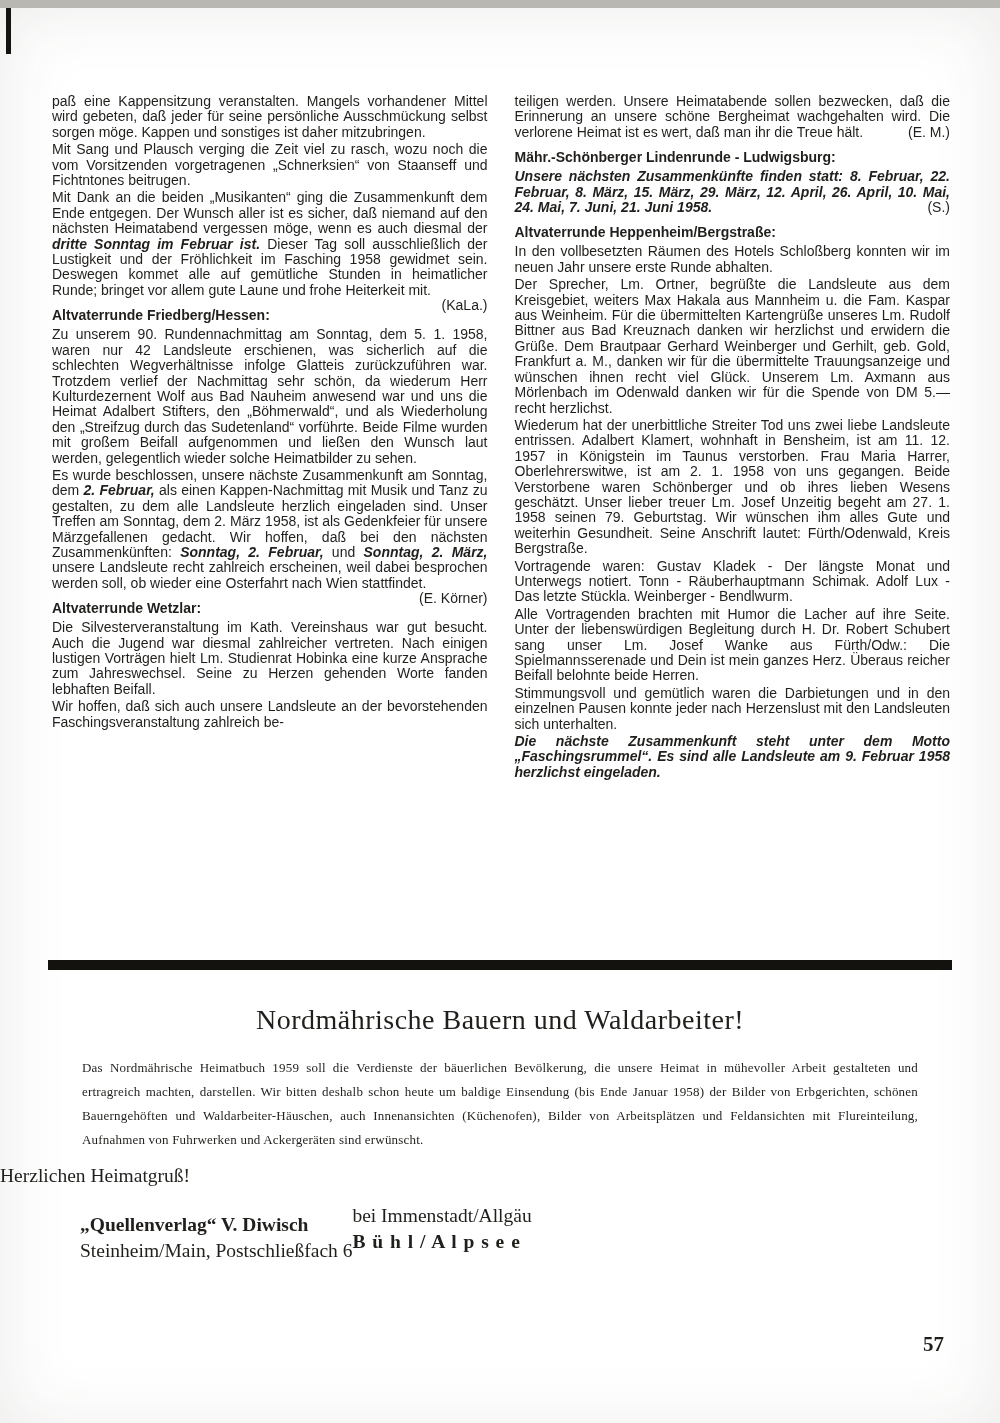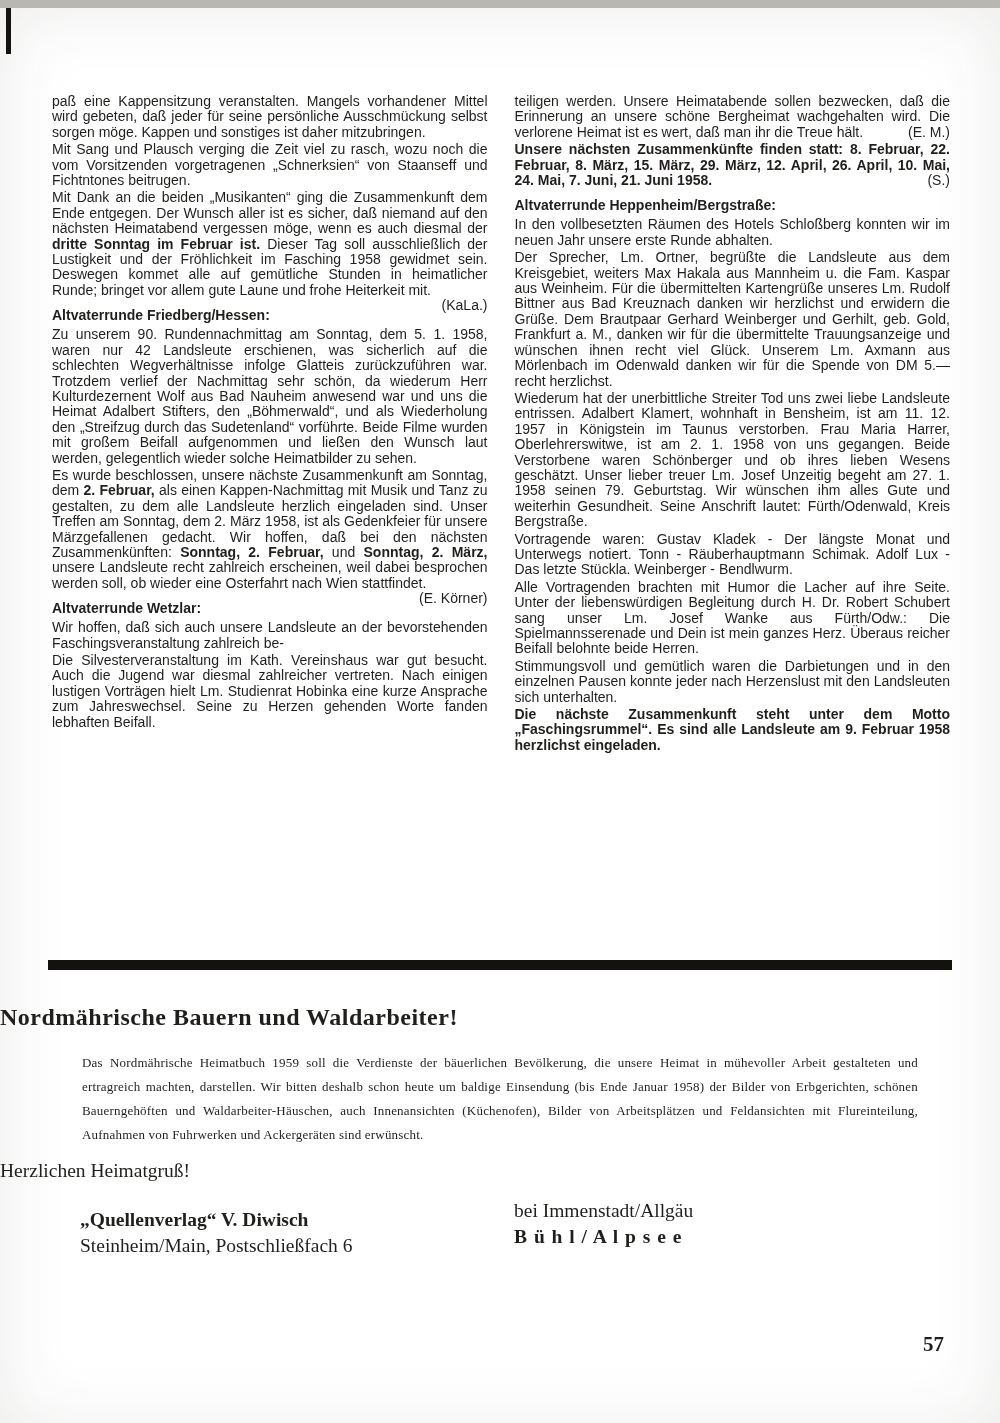--- a/index.html
+++ b/index.html
@@ -31,43 +31,43 @@
     gap: 27px;
   }
   .col { width: 436px; }
   .para {
     font-size: 14px;
     line-height: 15.4px;
     text-align: justify;
     margin: 0 0 2px 0;
     hyphens: auto;
   }
-  .para .b { font-weight: bold; }
+  .para .b { font-weight: bold; font-style: italic; }
   .sig { float: right; padding-left: 12px; }
   .subhead {
     font-size: 14px;
     font-weight: bold;
     margin: 9px 0 4px 0;
   }
   .divider-bar {
     position: absolute;
     left: 48px; top: 952px;
     width: 904px; height: 10px;
     background: #14120e;
   }
   .announcement {
     position: absolute;
     left: 0; top: 978px;
     width: 1000px;
     font-family: "Liberation Serif", serif;
   }
   .ann-title {
-    font-size: 24px;
-    font-weight: bold;
-    text-align: left;
+    font-size: 28px;
+    font-weight: normal;
+    text-align: center;
     margin: 18px 0 0 0;
     letter-spacing: 0.5px;
   }
   .ann-body {
     width: 836px;
     margin: 20px auto 0;
     font-size: 13px;
     line-height: 24px;
     text-align: justify;
     letter-spacing: 0.2px;
@@ -75,21 +75,20 @@
   }
   .ann-greeting {
     text-align: left;
     font-size: 19.5px;
     margin: 13px 0 0 0;
   }
   .ann-addresses {
     width: 840px;
     margin: 16px auto 0;
     display: flex;
-    justify-content: space-between;
     align-items: flex-start;
   }
   .addr { font-size: 19.5px; line-height: 26px; }
   .publisher { margin-top: 9px; }
   .kultur { width: 406px; }
   .bold-serif { font-weight: bold; }
   .spaced { letter-spacing: 1px; }
   .page-number {
     position: absolute;
     top: 1324px; right: 56px;
@@ -107,25 +106,26 @@
 
   <div class="columns">
     <div class="col">
       <p class="para"><span>paß eine Kappensitzung veranstalten. Mangels vorhandener Mittel wird gebeten, daß jeder für seine persönliche Ausschmückung selbst sorgen möge. Kappen und sonstiges ist daher mitzubringen.</span></p>
       <p class="para"><span>Mit Sang und Plausch verging die Zeit viel zu rasch, wozu noch die vom Vorsitzenden vorgetragenen „Schnerksien“ von Staanseff und Fichtntones beitrugen.</span></p>
       <p class="para"><span>Mit Dank an die beiden „Musikanten“ ging die Zusammenkunft dem Ende entgegen. Der Wunsch aller ist es sicher, daß niemand auf den nächsten Heimatabend vergessen möge, wenn es auch diesmal der </span><span class="b">dritte Sonntag im Februar ist.</span><span> Dieser Tag soll ausschließlich der Lustigkeit und der Fröhlichkeit im Fasching 1958 gewidmet sein. Deswegen kommet alle auf gemütliche Stunden in heimatlicher Runde; bringet vor allem gute Laune und frohe Heiterkeit mit.</span><span class="sig">(KaLa.)</span></p>
       <h3 class="subhead">Altvaterrunde Friedberg/Hessen:</h3>
       <p class="para"><span>Zu unserem 90. Rundennachmittag am Sonntag, dem 5. 1. 1958, waren nur 42 Landsleute erschienen, was sicherlich auf die schlechten Wegverhältnisse infolge Glatteis zurückzuführen war. Trotzdem verlief der Nachmittag sehr schön, da wiederum Herr Kulturdezernent Wolf aus Bad Nauheim anwesend war und uns die Heimat Adalbert Stifters, den „Böhmerwald“, und als Wiederholung den „Streifzug durch das Sudetenland“ vorführte. Beide Filme wurden mit großem Beifall aufgenommen und ließen den Wunsch laut werden, gelegentlich wieder solche Heimatbilder zu sehen.</span></p>
       <p class="para"><span>Es wurde beschlossen, unsere nächste Zusammenkunft am Sonntag, dem </span><span class="b">2. Februar,</span><span> als einen Kappen-Nachmittag mit Musik und Tanz zu gestalten, zu dem alle Landsleute herzlich eingeladen sind. Unser Treffen am Sonntag, dem 2. März 1958, ist als Gedenkfeier für unsere Märzgefallenen gedacht. Wir hoffen, daß bei den nächsten Zusammenkünften: </span><span class="b">Sonntag, 2. Februar,</span><span> und </span><span class="b">Sonntag, 2. März,</span><span> unsere Landsleute recht zahlreich erscheinen, weil dabei besprochen werden soll, ob wieder eine Osterfahrt nach Wien stattfindet.</span><span class="sig">(E. Körner)</span></p>
       <h3 class="subhead">Altvaterrunde Wetzlar:</h3>
+      <p class="para"><span>Die Silvesterveranstaltung im Kath. Vereinshaus war gut besucht. Auch die Jugend war diesmal zahlreicher vertreten. Nach einigen lustigen Vorträgen hielt Lm. Studienrat Hobinka eine kurze Ansprache zum Jahreswechsel. Seine zu Herzen gehenden Worte fanden lebhaften Beifall.</span></p>
       <p class="para"><span>Wir hoffen, daß sich auch unsere Landsleute an der bevorstehenden Faschingsveranstaltung zahlreich be-</span></p>
-      <p class="para"><span>Die Silvesterveranstaltung im Kath. Vereinshaus war gut besucht. Auch die Jugend war diesmal zahlreicher vertreten. Nach einigen lustigen Vorträgen hielt Lm. Studienrat Hobinka eine kurze Ansprache zum Jahreswechsel. Seine zu Herzen gehenden Worte fanden lebhaften Beifall.</span></p>
     </div>
     <div class="col">
       <p class="para"><span>teiligen werden. Unsere Heimatabende sollen bezwecken, daß die Erinnerung an unsere schöne Bergheimat wachgehalten wird. Die verlorene Heimat ist es wert, daß man ihr die Treue hält.</span><span class="sig">(E. M.)</span></p>
+      <h3 class="subhead">Mähr.-Schönberger Lindenrunde - Ludwigsburg:</h3>
       <p class="para"><span class="b">Unsere nächsten Zusammenkünfte finden statt: 8. Februar, 22. Februar, 8. März, 15. März, 29. März, 12. April, 26. April, 10. Mai, 24. Mai, 7. Juni, 21. Juni 1958.</span><span class="sig">(S.)</span></p>
       <h3 class="subhead">Altvaterrunde Heppenheim/Bergstraße:</h3>
       <p class="para"><span>In den vollbesetzten Räumen des Hotels Schloßberg konnten wir im neuen Jahr unsere erste Runde abhalten.</span></p>
       <p class="para"><span>Der Sprecher, Lm. Ortner, begrüßte die Landsleute aus dem Kreisgebiet, weiters Max Hakala aus Mannheim u. die Fam. Kaspar aus Weinheim. Für die übermittelten Kartengrüße unseres Lm. Rudolf Bittner aus Bad Kreuznach danken wir herzlichst und erwidern die Grüße. Dem Brautpaar Gerhard Weinberger und Gerhilt, geb. Gold, Frankfurt a. M., danken wir für die übermittelte Trauungsanzeige und wünschen ihnen recht viel Glück. Unserem Lm. Axmann aus Mörlenbach im Odenwald danken wir für die Spende von DM 5.— recht herzlichst.</span></p>
       <p class="para"><span>Wiederum hat der unerbittliche Streiter Tod uns zwei liebe Landsleute entrissen. Adalbert Klamert, wohnhaft in Bensheim, ist am 11. 12. 1957 in Königstein im Taunus verstorben. Frau Maria Harrer, Oberlehrerswitwe, ist am 2. 1. 1958 von uns gegangen. Beide Verstorbene waren Schönberger und ob ihres lieben Wesens geschätzt. Unser lieber treuer Lm. Josef Unzeitig begeht am 27. 1. 1958 seinen 79. Geburtstag. Wir wünschen ihm alles Gute und weiterhin Gesundheit. Seine Anschrift lautet: Fürth/Odenwald, Kreis Bergstraße.</span></p>
       <p class="para"><span>Vortragende waren: Gustav Kladek - Der längste Monat und Unterwegs notiert. Tonn - Räuberhauptmann Schimak. Adolf Lux - Das letzte Stückla. Weinberger - Bendlwurm.</span></p>
       <p class="para"><span>Alle Vortragenden brachten mit Humor die Lacher auf ihre Seite. Unter der liebenswürdigen Begleitung durch H. Dr. Robert Schubert sang unser Lm. Josef Wanke aus Fürth/Odw.: Die Spielmannsserenade und Dein ist mein ganzes Herz. Überaus reicher Beifall belohnte beide Herren.</span></p>
       <p class="para"><span>Stimmungsvoll und gemütlich waren die Darbietungen und in den einzelnen Pausen konnte jeder nach Herzenslust mit den Landsleuten sich unterhalten.</span></p>
       <p class="para"><span class="b">Die nächste Zusammenkunft steht unter dem Motto „Faschingsrummel“. Es sind alle Landsleute am 9. Februar 1958 herzlichst eingeladen.</span></p>
     </div>

